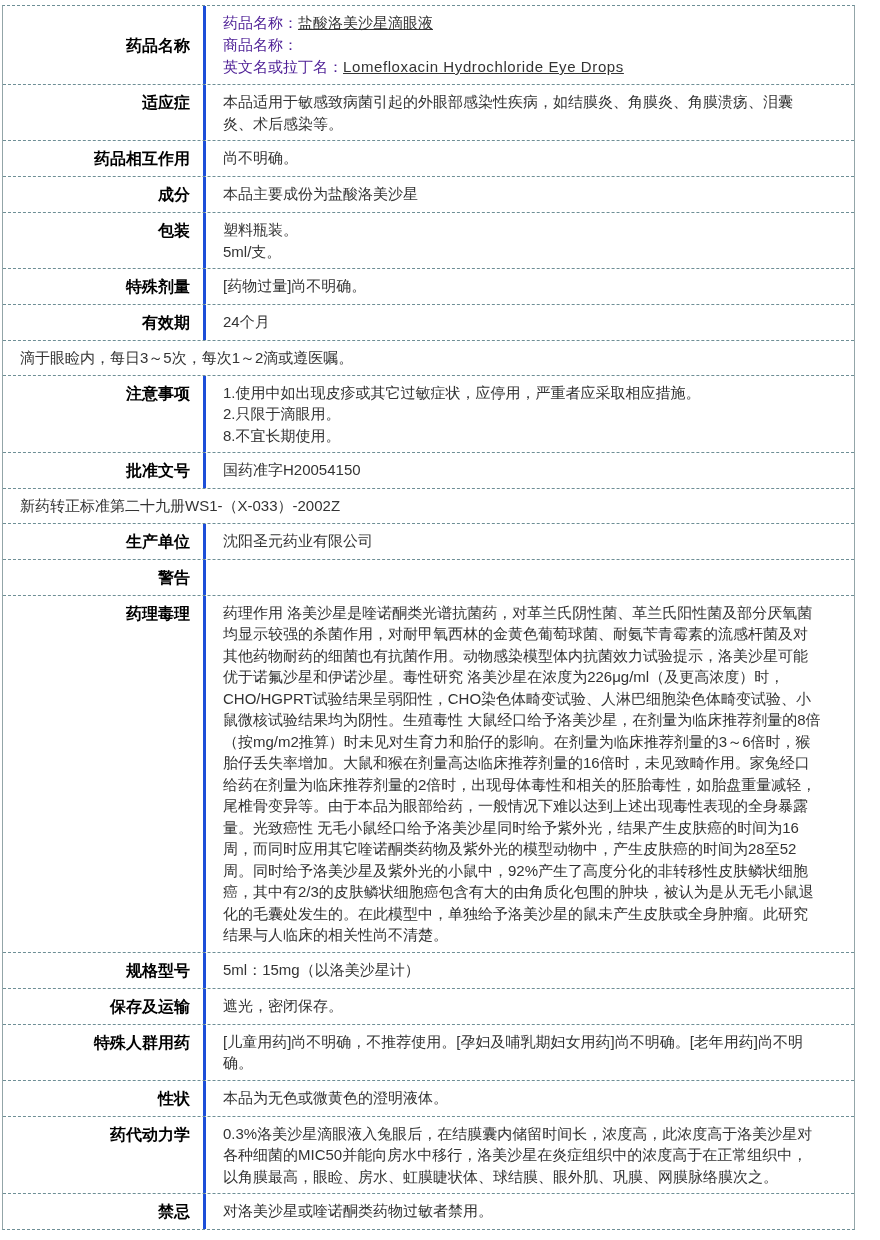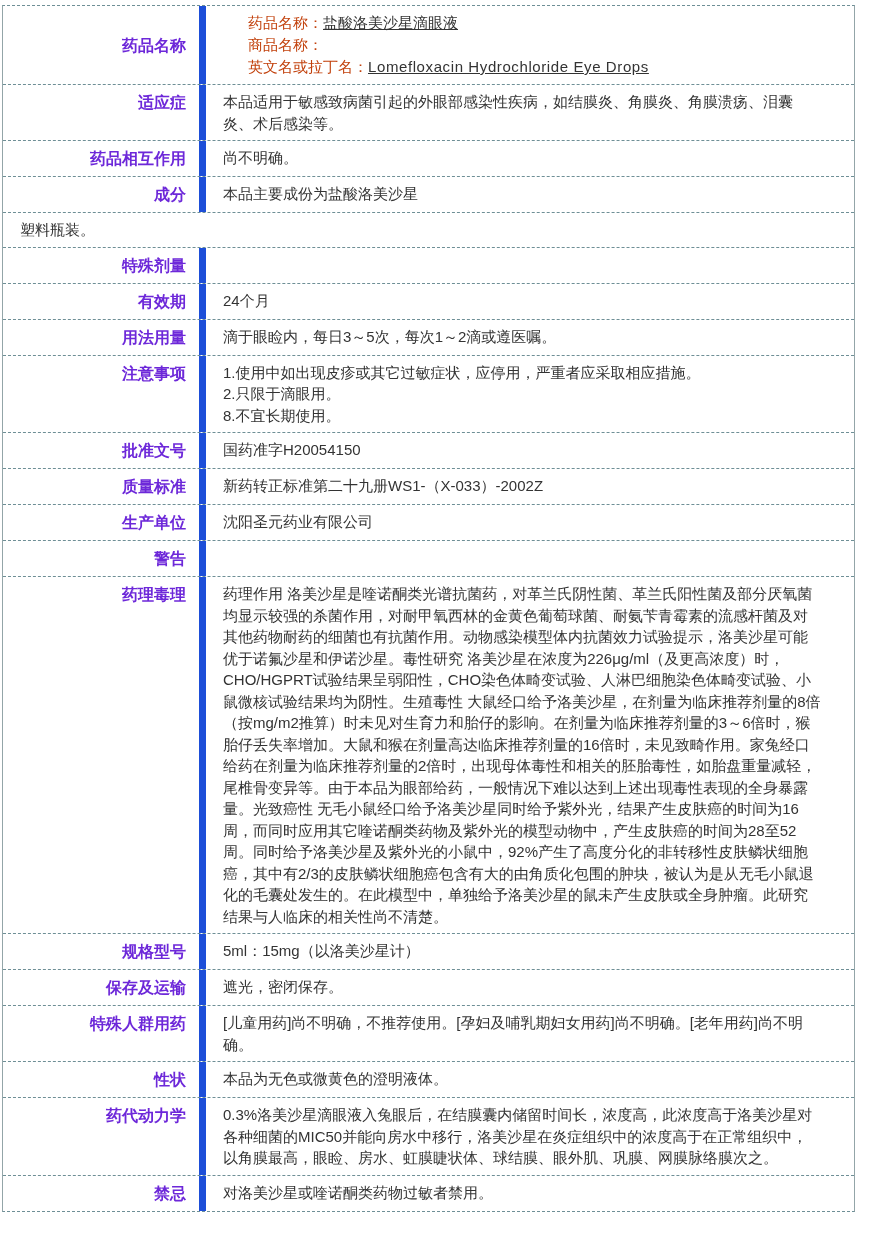--- a/index.html
+++ b/index.html
@@ -15,43 +15,43 @@
     border-left: 1px solid #93a5a8;
     border-right: 1px solid #93a5a8;
     border-top: 1px dashed #6e8f96;
     border-bottom: 1px dashed #6e8f96;
   }
   .row { display: flex; align-items: stretch; }
   .row + .row { border-top: 1px dashed #6e8f96; }
   .lbl {
     width: 203px;
     flex: 0 0 203px;
-    border-right: 7px solid #1d4ed8;
+    border-right: 3px solid #1d4ed8;
     display: flex;
     justify-content: flex-end;
     align-items: flex-start;
     text-align: right;
     padding: 7px 13px 7px 4px;
     font-size: 16px;
     font-weight: bold;
-    color: #6d28d9;
+    color: #000000;
     line-height: 21px;
   }
   .row.v-center .lbl { align-items: center; }
   .cnt {
     flex: 1 1 auto;
     padding: 6px 33px 6px 17px;
     font-size: 15px;
     line-height: 21.5px;
     color: #333;
   }
   .h-name { min-height: 77px; }
   .h-warn { min-height: 36px; }
   .kv { line-height: 22px; }
-  .k { color: #c2410c; margin-left: 25px; }
+  .k { color: #4c1d95; }
   .v { color: #333; text-decoration: underline; }
   .latin { letter-spacing: 0.6px; }
 </style>
 </head>
 <body>
 
 <div class="tbl">
 
   <div class="row v-center h-name">
     <div class="lbl">药品名称</div>
@@ -71,55 +71,56 @@
     <div class="lbl">药品相互作用</div>
     <div class="cnt">尚不明确。</div>
   </div>
 
   <div class="row">
     <div class="lbl">成分</div>
     <div class="cnt">本品主要成份为盐酸洛美沙星</div>
   </div>
 
   <div class="row">
+    <div class="lbl">包装</div>
     <div class="cnt">
       <div>塑料瓶装。</div>
+      <div>5ml/支。</div>
     </div>
   </div>
 
   <div class="row">
     <div class="lbl">特殊剂量</div>
+    <div class="cnt">[药物过量]尚不明确。</div>
   </div>
 
   <div class="row">
     <div class="lbl">有效期</div>
     <div class="cnt">24个月</div>
   </div>
 
   <div class="row">
-    <div class="lbl">用法用量</div>
     <div class="cnt">滴于眼睑内，每日3～5次，每次1～2滴或遵医嘱。</div>
   </div>
 
   <div class="row">
     <div class="lbl">注意事项</div>
     <div class="cnt">
       <div>1.使用中如出现皮疹或其它过敏症状，应停用，严重者应采取相应措施。</div>
       <div>2.只限于滴眼用。</div>
       <div>8.不宜长期使用。</div>
     </div>
   </div>
 
   <div class="row">
     <div class="lbl">批准文号</div>
     <div class="cnt">国药准字H20054150</div>
   </div>
 
   <div class="row">
-    <div class="lbl">质量标准</div>
     <div class="cnt">新药转正标准第二十九册WS1-（X-033）-2002Z</div>
   </div>
 
   <div class="row">
     <div class="lbl">生产单位</div>
     <div class="cnt">沈阳圣元药业有限公司</div>
   </div>
 
   <div class="row h-warn">
     <div class="lbl">警告</div>

